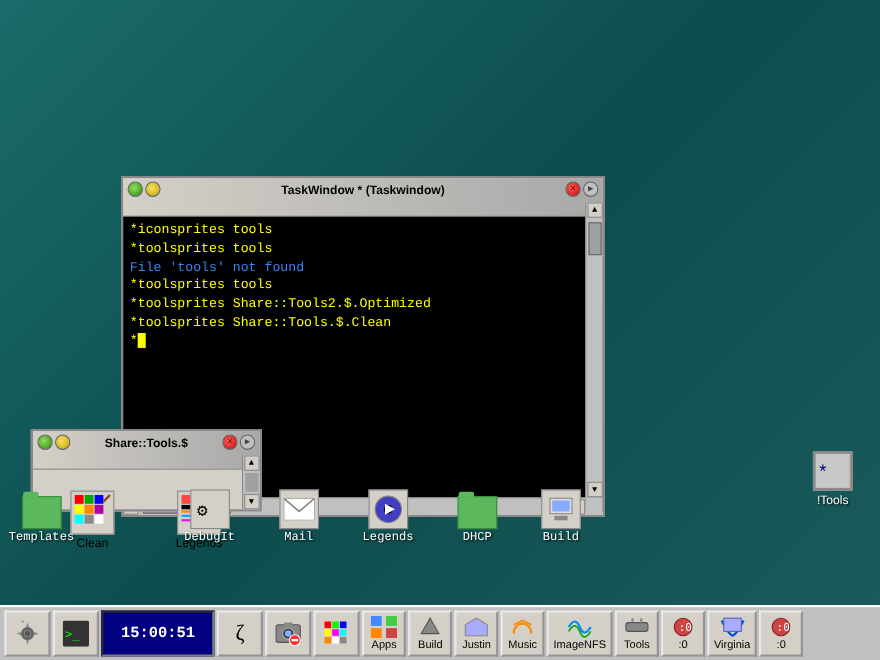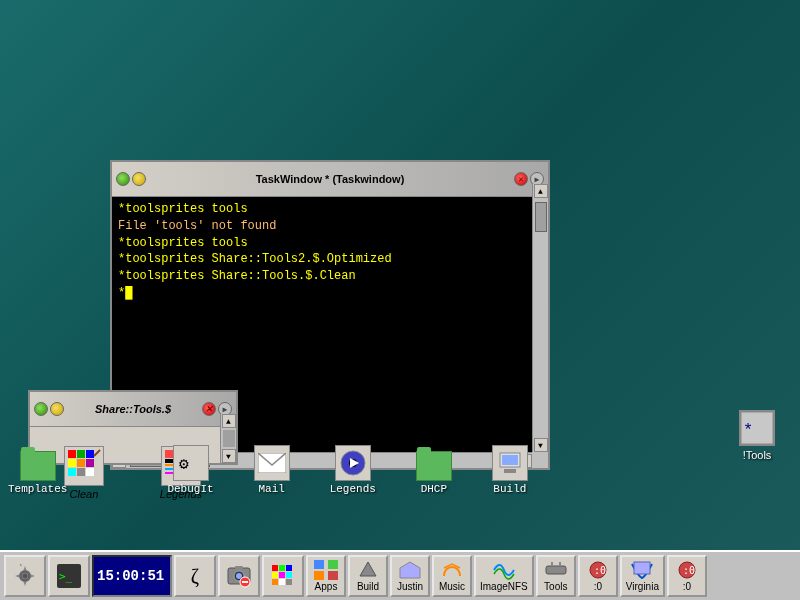--- a/index.html
+++ b/index.html
@@ -26,21 +26,21 @@
       top: 160px;
       left: 110px;
       width: 440px;
       height: 310px;
       border: 2px solid #888;
       background: #d4d0c8;
     }
 
     .window-titlebar {
       display: flex;
-      align-items: center;
+      align-items: flex-end;
       background: linear-gradient(to right, #d4d0c8, #a8a8a8);
       border-bottom: 1px solid #888;
       height: 22px;
       padding: 17px 4px;
       user-select: none;
     }
 
     .title-buttons {
       display: flex;
       align-items: center;
@@ -153,21 +153,20 @@
 
     
     .tools-window {
       position: absolute;
       top: 390px;
       left: 28px;
       width: 210px;
       height: 75px;
       border: 2px solid #888;
       background: #d4d0c8;
-      font-style: italic;
     }
 
     .tools-content {
       display: flex;
       align-items: center;
       justify-content: space-around;
       padding: 6px;
       height: calc(100% - 22px);
     }
 
@@ -243,21 +242,21 @@
       font-size: 10px;
       gap: 1px;
     }
 
     .taskbar-clock {
       background: #000080;
       color: #fff;
       font-family: 'Courier New', monospace;
       font-size: 14px;
       font-weight: bold;
-      padding: 4px 3px;
+      padding: 4px 16px;
       border: 2px inset #808080;
       min-width: 80px;
       text-align: center;
       height: 42px;
       display: flex;
       align-items: center;
     }
 
     .taskbar-icon-only {
       width: 42px;
@@ -324,22 +323,23 @@
         <div class="btn-circle btn-green"></div>
         <div class="btn-circle btn-yellow"></div>
       </div>
       <div class="window-title">TaskWindow * (Taskwindow)</div>
       <div class="title-buttons">
         <div class="btn-circle btn-red">✕</div>
         <div class="btn-circle btn-arrow">▶</div>
       </div>
     </div>
     <div class="window-content">
+      <div class="line">*iconsprites tools</div>
       <div class="line">*toolsprites tools</div>
-      <div class="line" style="color:#fdba74;">File 'tools' not found</div>
+      <div class="line" style="color:#3b82f6;">File 'tools' not found</div>
       <div class="line">*toolsprites tools</div>
       <div class="line">*toolsprites Share::Tools2.$.Optimized</div>
       <div class="line">*toolsprites Share::Tools.$.Clean</div>
       <div class="line cursor-line">*</div>
     </div>
     <div class="window-scrollbar-v">
       <div class="scrollbar-btn">▲</div>
       <div class="scrollbar-thumb"></div>
       <div style="flex:1"></div>
       <div class="scrollbar-btn">▼</div>

